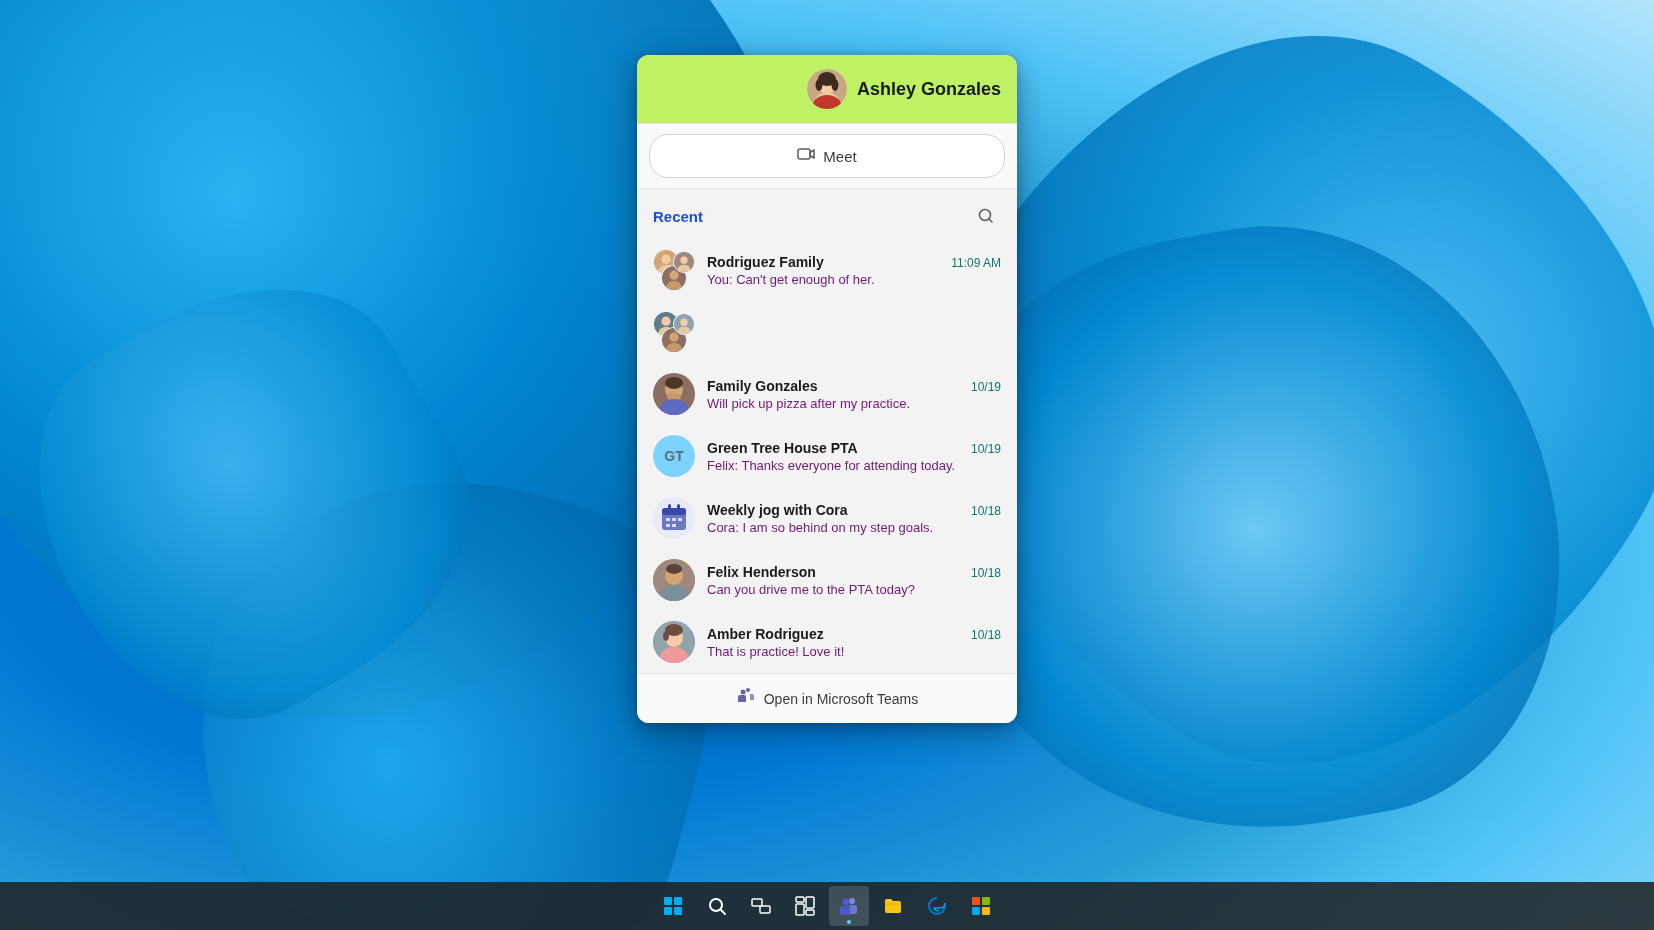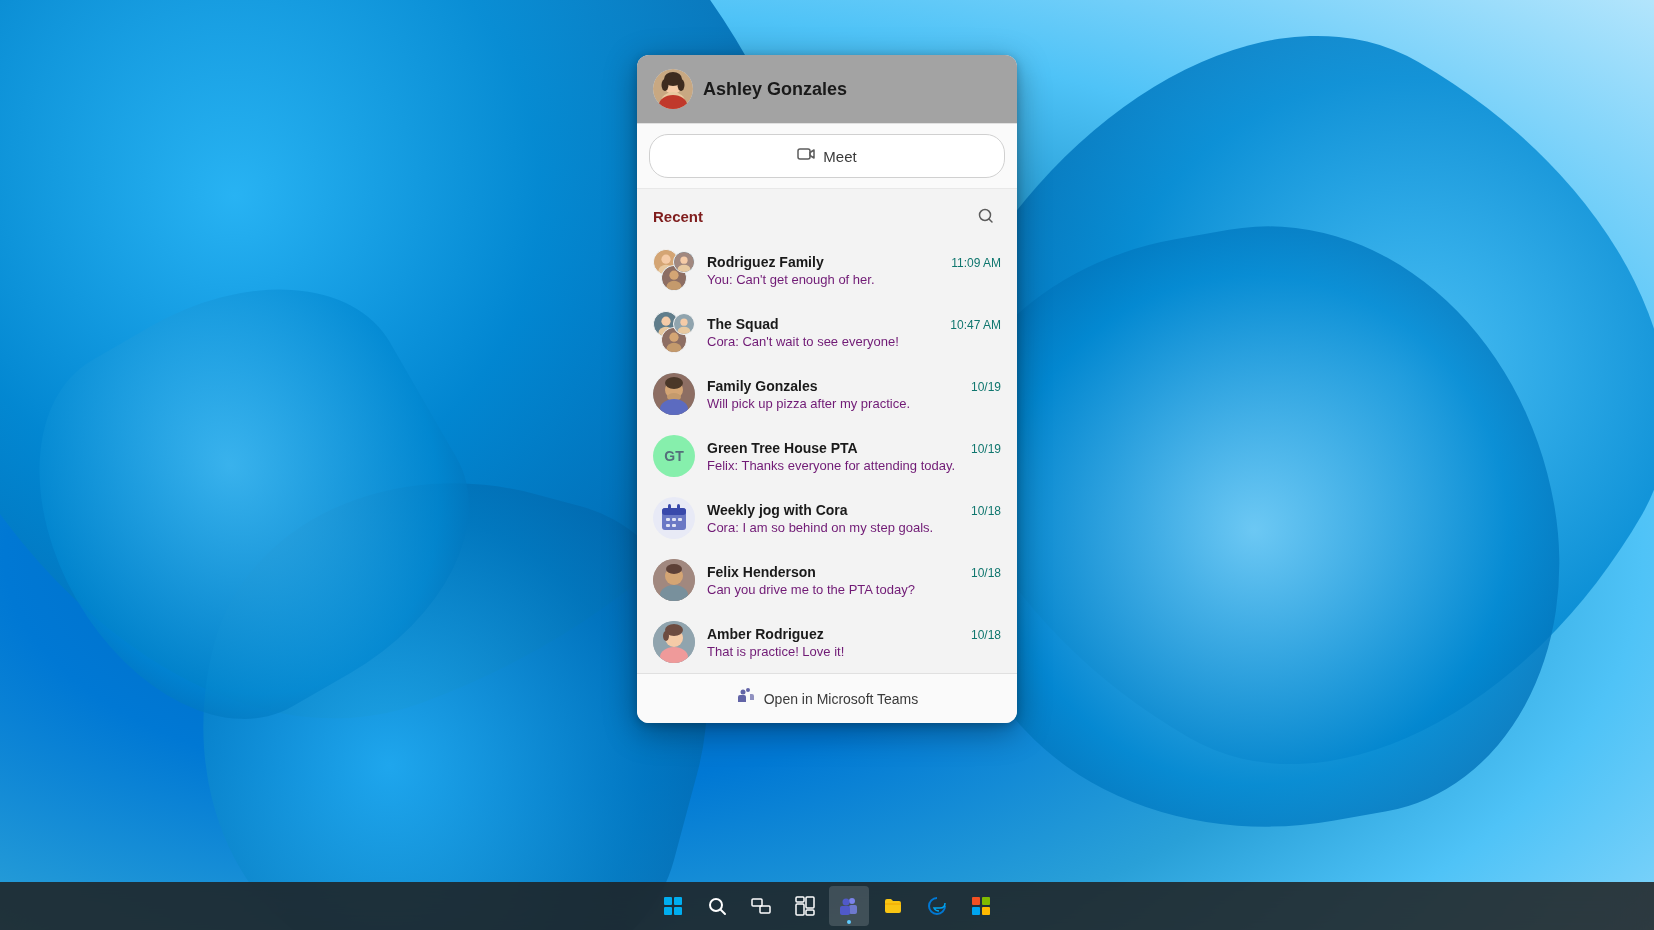--- a/index.html
+++ b/index.html
@@ -116,26 +116,27 @@
       width: 380px;
       background: #f3f3f3;
       border-radius: 12px;
       box-shadow: 0 8px 32px rgba(0,0,0,0.35), 0 2px 8px rgba(0,0,0,0.2);
       overflow: hidden;
       z-index: 200;
     }
 
     
     .panel-header {
-      background: #a3a3a3;
+      background: #bef264;
       padding: 14px 16px;
       display: flex;
       align-items: center;
       gap: 10px;
       border-bottom: 1px solid #e0e0e0;
+      justify-content: flex-end;
     }
 
     .user-avatar {
       width: 40px;
       height: 40px;
       border-radius: 50%;
       overflow: hidden;
       flex-shrink: 0;
       background: #ccc;
       display: flex;
@@ -191,21 +192,21 @@
       display: flex;
       align-items: center;
       justify-content: space-between;
       padding: 12px 16px 8px 16px;
       background: #f3f3f3;
     }
 
     .recent-title {
       font-size: 15px;
       font-weight: 600;
-      color: #7f1d1d;
+      color: #1d4ed8;
     }
 
     .search-icon-btn {
       width: 30px;
       height: 30px;
       display: flex;
       align-items: center;
       justify-content: center;
       cursor: pointer;
       border-radius: 4px;
@@ -451,27 +452,20 @@
           </svg>
         </div>
         <div class="group-mini" style="width:22px;height:22px;top:2px;right:0;background:#b0bec5;">
           <svg viewBox="0 0 22 22" width="22" height="22">
             <circle cx="11" cy="11" r="11" fill="#90a4ae"></circle>
             <circle cx="11" cy="9" r="4" fill="#f5cba7"></circle>
             <ellipse cx="11" cy="19" rx="7" ry="5" fill="#e8c9a0"></ellipse>
           </svg>
         </div>
       </div>
-      <div class="convo-content">
-        <div class="convo-top">
-          <span class="convo-name">The Squad</span>
-          <span class="convo-time">10:47 AM</span>
-        </div>
-        <div class="convo-preview">Cora: Can't wait to see everyone!</div>
-      </div>
     </div>
 
     <div class="convo-item">
       <div class="convo-avatar" style="background:#9e9e9e;">
         <svg viewBox="0 0 42 42" width="42" height="42">
           <circle cx="21" cy="21" r="21" fill="#8d6e63"></circle>
 
           <circle cx="21" cy="17" r="9" fill="#d4a574"></circle>
 
           <ellipse cx="21" cy="10" rx="9" ry="6" fill="#4a3728"></ellipse>
@@ -484,21 +478,21 @@
       <div class="convo-content">
         <div class="convo-top">
           <span class="convo-name">Family Gonzales</span>
           <span class="convo-time">10/19</span>
         </div>
         <div class="convo-preview">Will pick up pizza after my practice.</div>
       </div>
     </div>
 
     <div class="convo-item">
-      <div class="initials-badge" style="background:#86efac; color:#546e7a; font-size:14px;">GT</div>
+      <div class="initials-badge" style="background:#7dd3fc; color:#546e7a; font-size:14px;">GT</div>
       <div class="convo-content">
         <div class="convo-top">
           <span class="convo-name">Green Tree House PTA</span>
           <span class="convo-time">10/19</span>
         </div>
         <div class="convo-preview">Felix: Thanks everyone for attending today.</div>
       </div>
     </div>
 
     <div class="convo-item">

